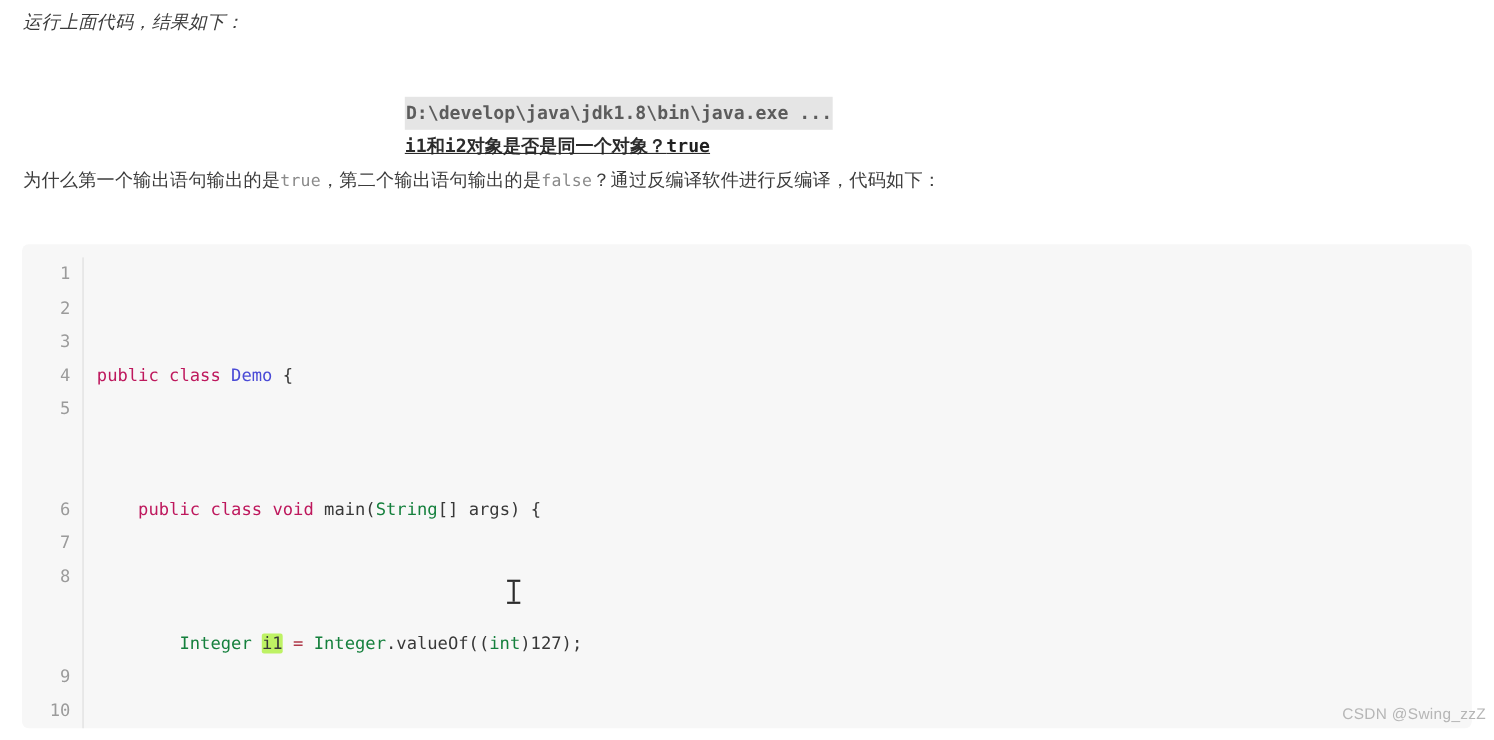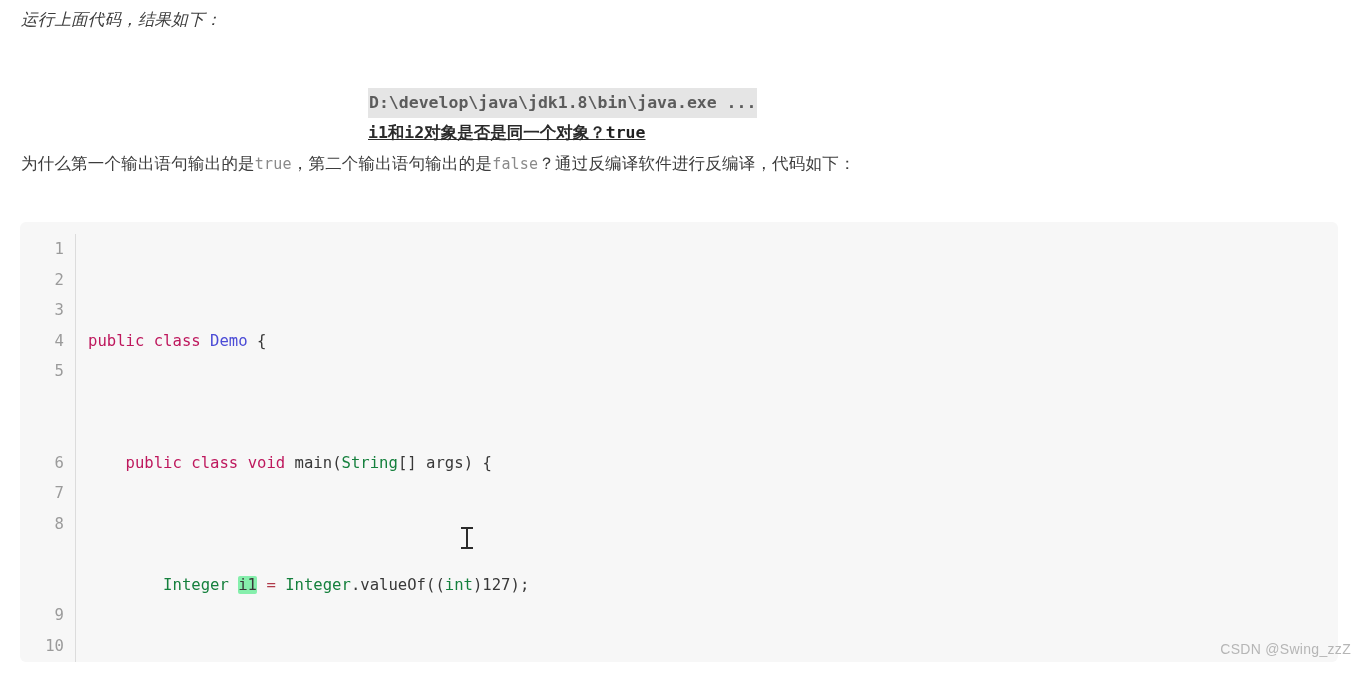--- a/index.html
+++ b/index.html
@@ -93,21 +93,21 @@
     color: #383838;
   }
   .code-area .row { display: block; }
 
   
   .kw   { color: #be185d; }          
   .type { color: #15803d; }          
   .cls  { color: #4b4bd6; margin-top: 40px; }          
   .op   { color: #b03a4a; }          
   .plain{ color: #383838; }
-  .hl   { background: #86efac; border-radius: 2px; }
+  .hl   { background: #bef264; border-radius: 2px; }
 
   
   #text-caret {
     position: absolute;
     left: 441px;
     top: 305px;
     width: 12px;
     height: 22px;
     pointer-events: none;
   }

